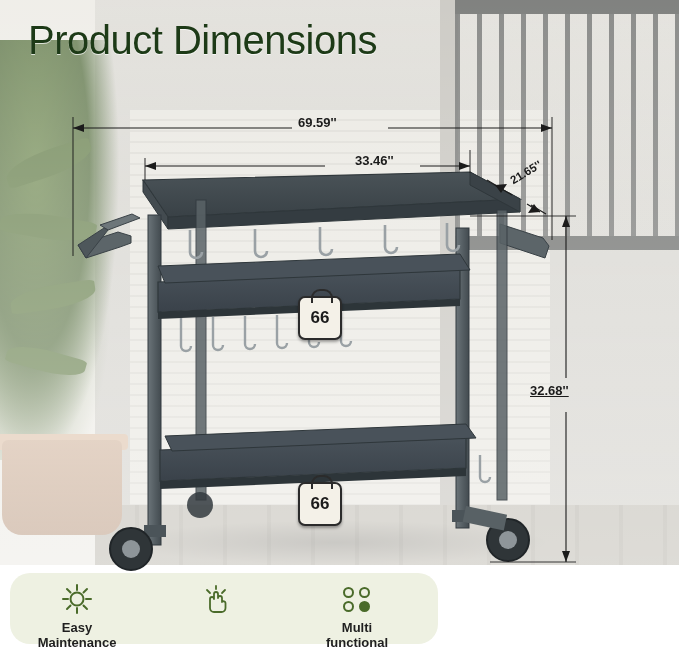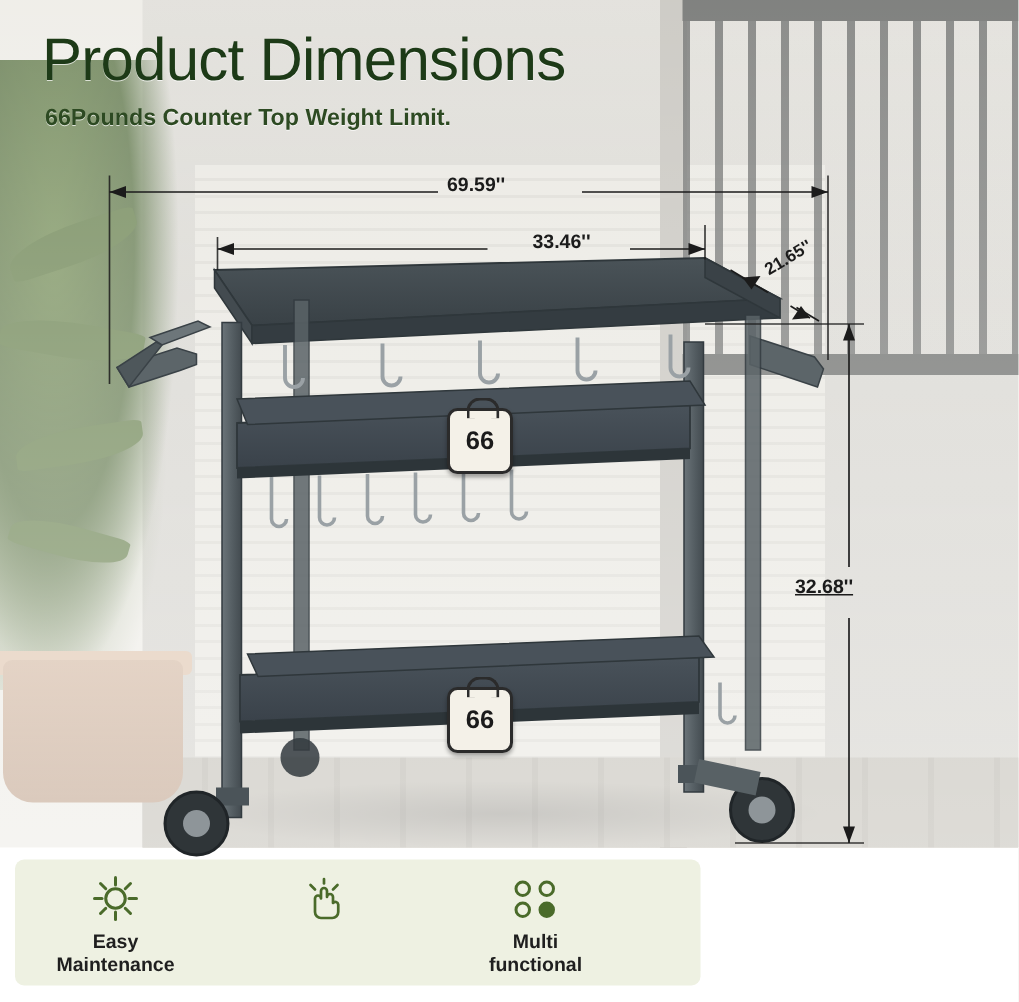--- a/index.html
+++ b/index.html
@@ -60,34 +60,34 @@
   #d-inner{left:331px;top:153px;margin-left:24px;}
   #d-depth{left:508px;top:176px;transform:rotate(-31deg);transform-origin:left top;font-size:11.5px;}
   #d-height{left:530px;top:383px;text-decoration:underline;}
 
   
   .badge{
     position:absolute;width:40px;height:40px;border-radius:7px;
     background:#f4f1e8;border:2px solid #2b2b2b;
     box-shadow:0 2px 3px rgba(0,0,0,.35);
     display:flex;align-items:center;justify-content:center;
-    font-size:17px;font-weight:bold;color:#1b1b1b;
+    font-size:17px;font-weight:bold;color:#1b1b1b;margin-top:24px;
   }
   .badge .handle{
     position:absolute;top:-9px;left:50%;margin-left:-9px;
     width:18px;height:12px;border:2px solid #2b2b2b;border-bottom:none;
     border-radius:9px 9px 0 0;background:transparent;
   }
   #badge1{left:298px;top:272px;}
   #badge2{left:298px;top:458px;}
 
   
   .featbar{
-    position:absolute;left:10px;top:573px;width:428px;height:84px;
-    background:#eef1e2;border-radius:6px;padding-left:29px;
+    position:absolute;left:10px;top:573px;width:428px;height:71px;
+    background:#eef1e2;border-radius:20px;
   }
   .feat{position:absolute;top:9px;width:110px;text-align:center;}
   #feat1{left:12px;}
   #feat2{left:152px;}
   #feat3{left:292px;}
   .feat .ficon{height:34px;display:flex;align-items:center;justify-content:center;}
   .feat .flabel{
     margin-top:4px;font-size:13px;font-weight:bold;color:#1f1f1f;line-height:15px;
   }
   .dots{display:grid;grid-template-columns:13px 13px;grid-gap:3px;}
@@ -241,21 +241,20 @@
   <div class="badge" id="badge1">
     <span class="handle"></span>
     <span>66</span>
   </div>
   <div class="badge" id="badge2">
     <span class="handle"></span>
     <span>66</span>
   </div>
 
   <div class="title">Product Dimensions</div>
-  <div class="subtitle">66Pounds Counter Top Weight Limit.</div>
 
   <div class="featbar">
 
     <div class="feat" id="feat1">
       <div class="ficon">
         <svg width="34" height="34" viewBox="0 0 34 34">
           <circle cx="17" cy="17" r="6.5" fill="none" stroke="#4a6b2a" stroke-width="2"></circle>
           <g stroke="#4a6b2a" stroke-width="2" stroke-linecap="round">
             <line x1="17" y1="3" x2="17" y2="8"></line>
             <line x1="17" y1="26" x2="17" y2="31"></line>

